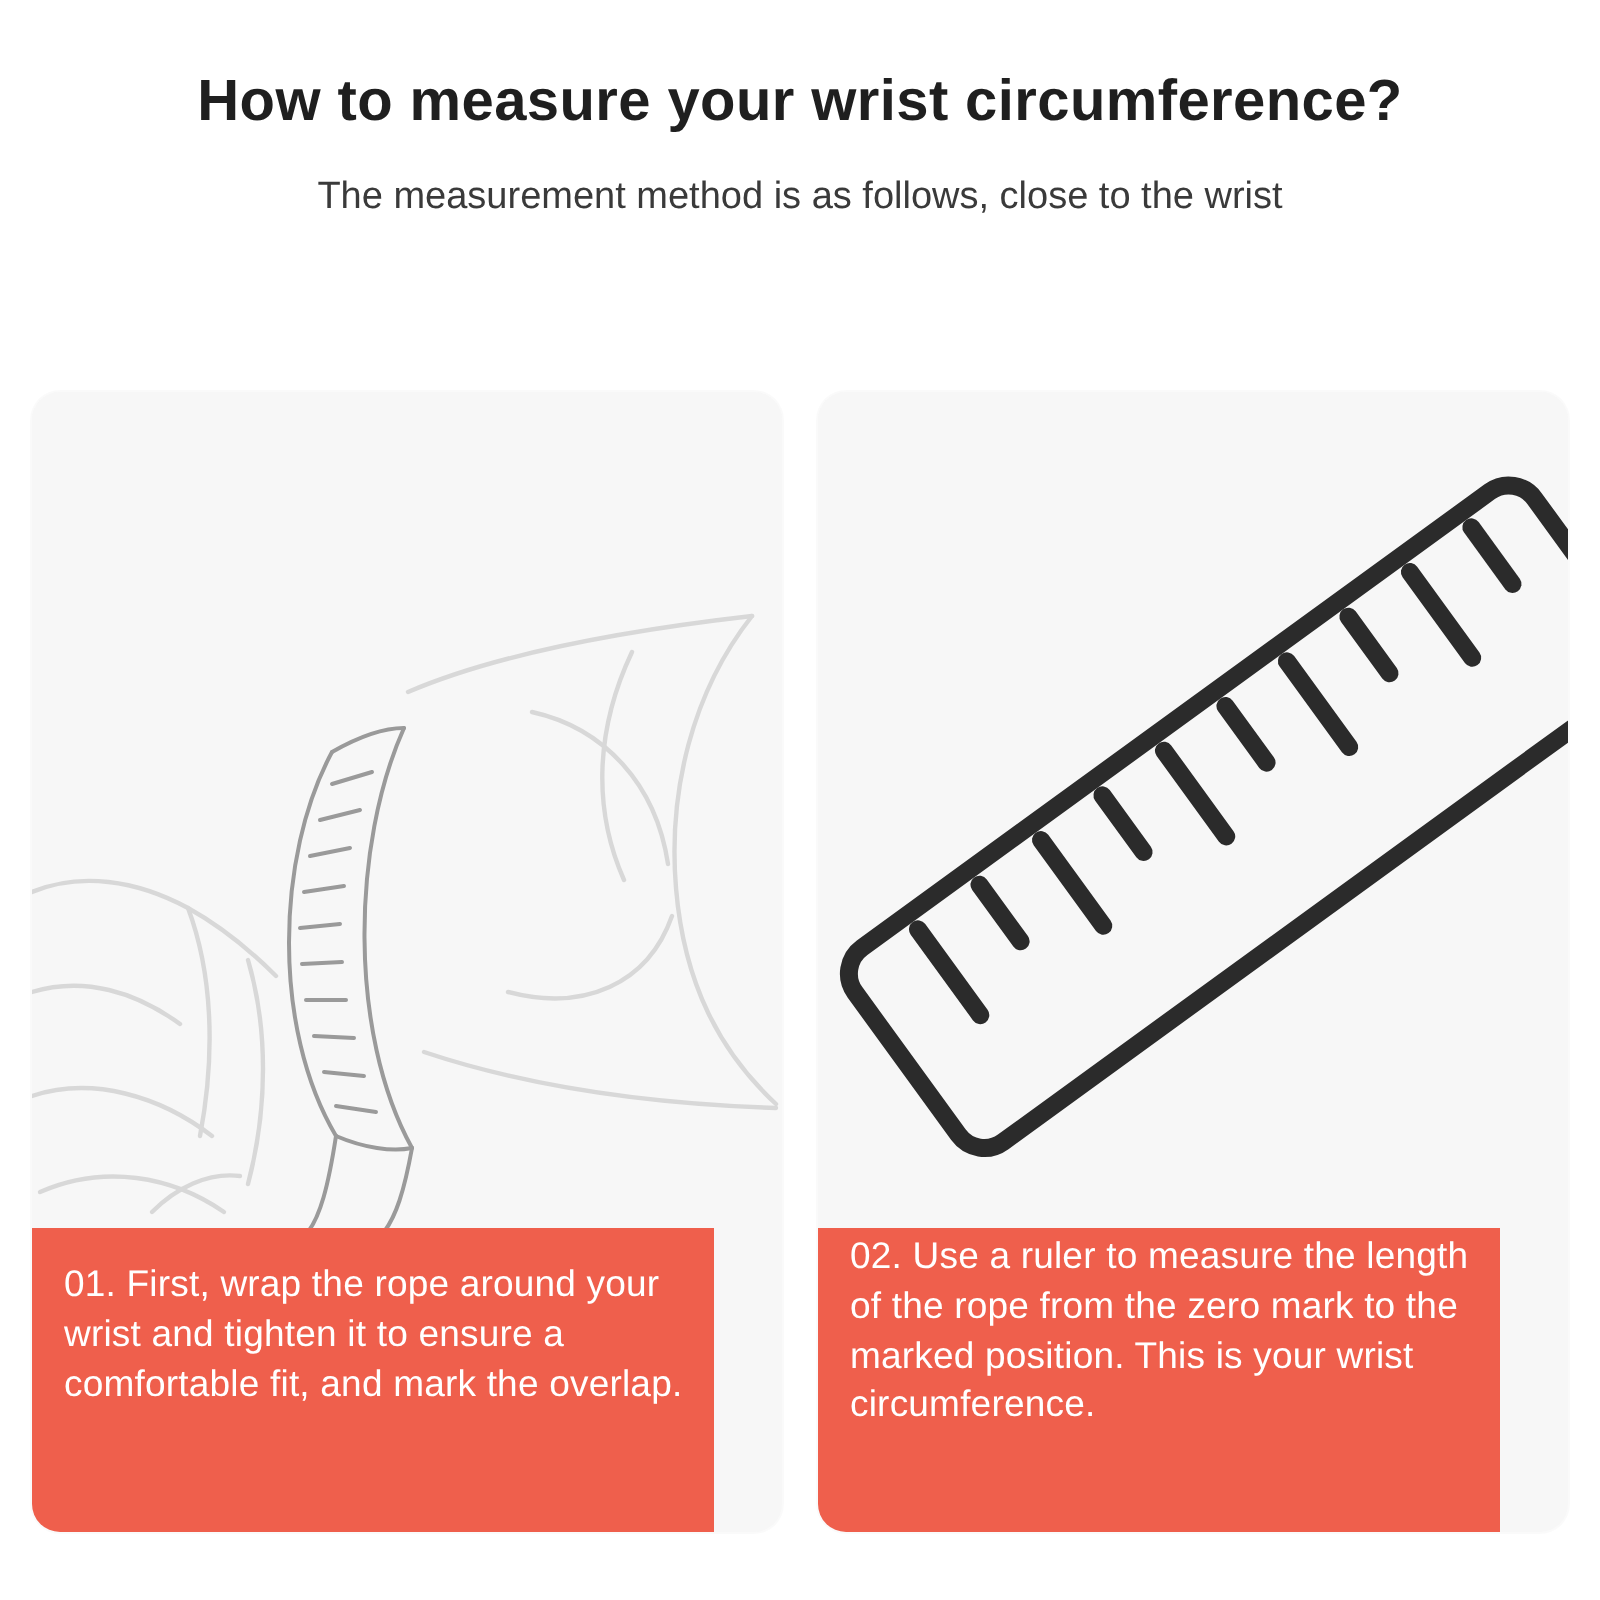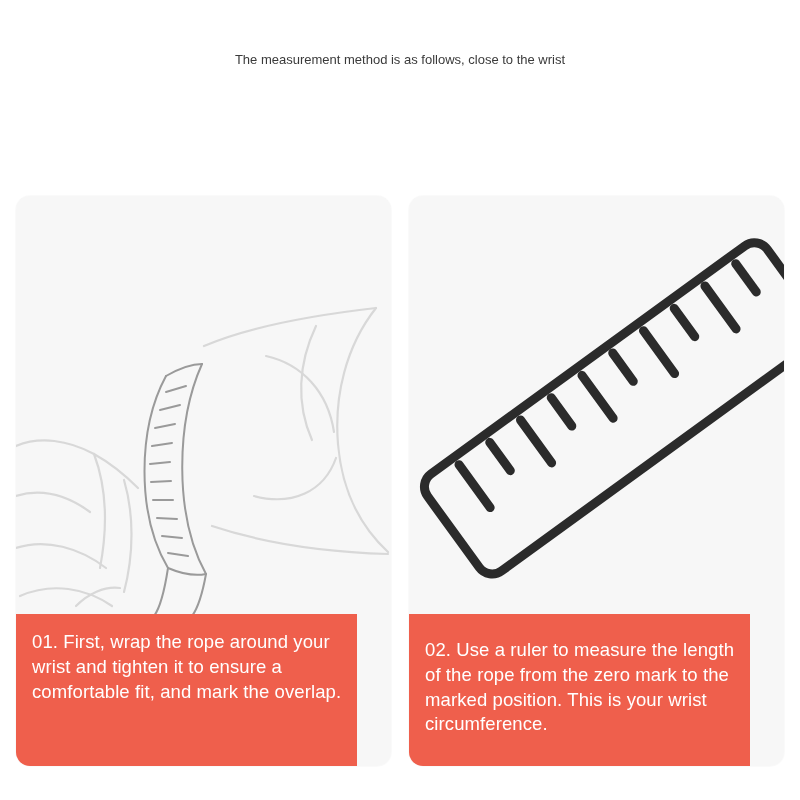--- a/index.html
+++ b/index.html
@@ -26,21 +26,21 @@
   }
   .title {
     font-size: 29px;
     font-weight: 700;
     letter-spacing: 0.2px;
     color: #1f1f1f;
     margin: 0;
     line-height: 1.2;
   }
   .subtitle {
-    font-size: 13px;
+    font-size: 19px;
     font-weight: 400;
     color: #3a3a3a;
     margin: 18px 0 0 0;
     line-height: 1.3;
   }
   .cards {
     position: absolute;
     top: 196px;
     left: 16px;
     width: 768px;
@@ -76,29 +76,30 @@
     background: #ef5f4c;
     color: #ffffff;
     box-sizing: border-box;
     padding: 16px 14px 10px 16px;
     font-size: 18.5px;
     line-height: 1.34;
     font-weight: 400;
     letter-spacing: 0.1px;
   }
   .caption.second {
-    padding-top: 24px;
+    padding-top: 2px;
   }
 </style>
 </head>
 <body>
 
 <div class="page">
 
   <div class="header">
+    <h1 class="title">How to measure your wrist circumference?</h1>
     <p class="subtitle">The measurement method is as follows, close to the wrist</p>
   </div>
 
   <div class="cards">
 
     <div class="card">
       <div class="illus">
         <svg width="375" height="420" viewBox="0 0 375 420" xmlns="http://www.w3.org/2000/svg">
           <rect x="0" y="0" width="375" height="420" fill="#f7f7f7"></rect>
           <g fill="none" stroke="#d8d8d8" stroke-width="2.2" stroke-linecap="round" stroke-linejoin="round">

